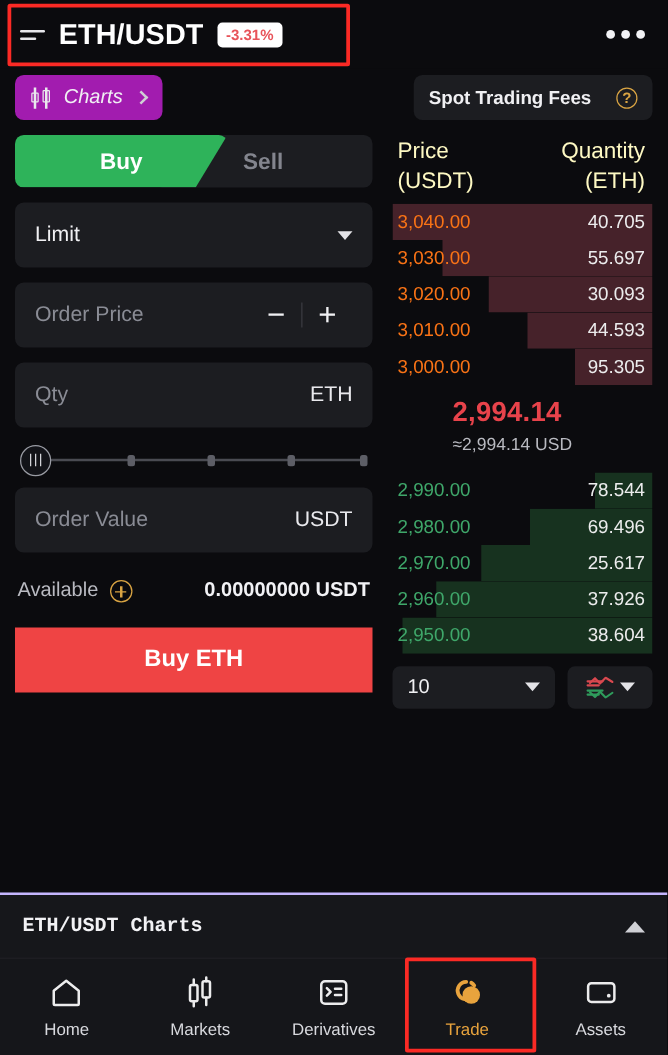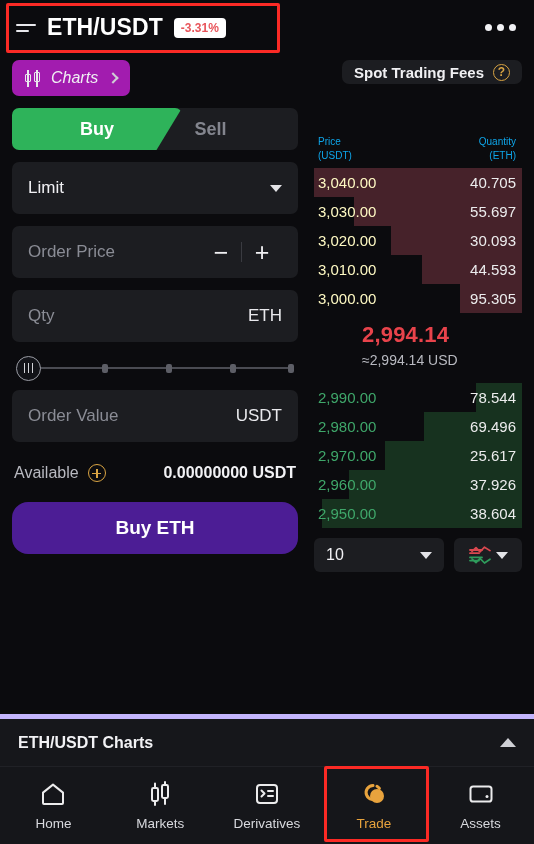--- a/index.html
+++ b/index.html
@@ -124,53 +124,53 @@
   }
   .plus-ico:before, .plus-ico:after {
     content:""; position:absolute; background:#d9a443;
   }
   .plus-ico:before { left:3.5px; top:7.6px; width:9px; height:1.6px; }
   .plus-ico:after { top:3.5px; left:7.6px; height:9px; width:1.6px; }
   .avail-value { margin-left:auto; font-size:16px; color:#f2f2f5; font-weight:bold; }
 
   
   .buy-btn {
-    margin-top:20px; height:52px; border-radius:16px;
-    background:#4c1d95; color:#ffffff;
+    margin-top:20px; height:52px; border-radius:0;
+    background:#ef4444; color:#ffffff;
     font-size:19px; font-weight:bold;
     display:flex; align-items:center; justify-content:center;
   }
 
   
   .ob-fees {
     align-self:flex-end; margin-top:5px;
-    background:#1c1d21; border-radius:7px; height:24px;
-    display:inline-flex; align-items:center; gap:9px; padding:0 12px;
+    background:#1c1d21; border-radius:7px; height:36px;
+    display:inline-flex; align-items:center; gap:20px; padding:0 12px;
   }
   .ob-fees-label { font-size:15px; font-weight:bold; color:#f0f0f3; }
   .q-ico {
     width:17px; height:17px; border-radius:50%; border:1.5px solid #d9a443;
     color:#d9a443; font-size:12px; font-weight:bold;
     display:flex; align-items:center; justify-content:center; line-height:1;
   }
   .ob-head { display:flex; margin-top:12px; padding:0 6px 0 4px; }
-  .ob-head-l, .ob-head-r { font-size:10px; color:#0ea5e9; line-height:1.35;margin-top:39px; }
+  .ob-head-l, .ob-head-r { font-size:18px; color:#fef9c3; line-height:1.35; }
   .ob-head-r { margin-left:auto; text-align:right; }
 
   .ob-rows { margin-top:6px; }
   .ob-row {
     position:relative; height:29px;
     display:flex; align-items:center;
     padding:0 6px 0 4px; overflow:hidden;
   }
   .ob-bar { position:absolute; top:0; bottom:0; right:0; }
   .ob-row.ask .ob-bar { background:#46222a; }
   .ob-row.bid .ob-bar { background:#17321f; }
   .ob-price { position:relative; font-size:15px; z-index:2; }
-  .ob-row.ask .ob-price { color:#fef9c3; }
+  .ob-row.ask .ob-price { color:#f97316; }
   .ob-row.bid .ob-price { color:#3fa76a; }
   .ob-qty { position:relative; margin-left:auto; font-size:15px; color:#ececed; z-index:2; }
 
   .ob-last { padding:9px 4px 9px 4px;margin-left:44px; }
   .ob-last-price { font-size:22px; font-weight:bold; color:#e8434b; letter-spacing:.2px; }
   .ob-last-usd { font-size:14px; color:#b9bac1; margin-top:4px; }
 
   .ob-controls { display:flex; gap:10px; margin-top:10px; align-items:center; }
   .ob-select {
     flex:1; height:34px; background:#1c1d21; border-radius:6px;
@@ -187,21 +187,22 @@
     display:flex; align-items:center; justify-content:center; gap:5px;
   }
   .mode-ico { width:22px; height:18px; }
 
   
   .charts-bar {
     flex:0 0 52px; height:52px;
     background:#16171b;
     display:flex; align-items:center;
     padding:0 18px;
-    border-top:5px solid #c4b5fd;
+    border-top:2px solid #c4b5fd;
+    font-family:Liberation Mono, monospace;
   }
   .charts-bar-title { font-size:16px; font-weight:bold; color:#f2f2f5; }
   .caret-up {
     margin-left:auto; width:0; height:0;
     border-left:8px solid transparent; border-right:8px solid transparent;
     border-bottom:9px solid #cfd0d5;
   }
 
   
   .bottom-nav {

